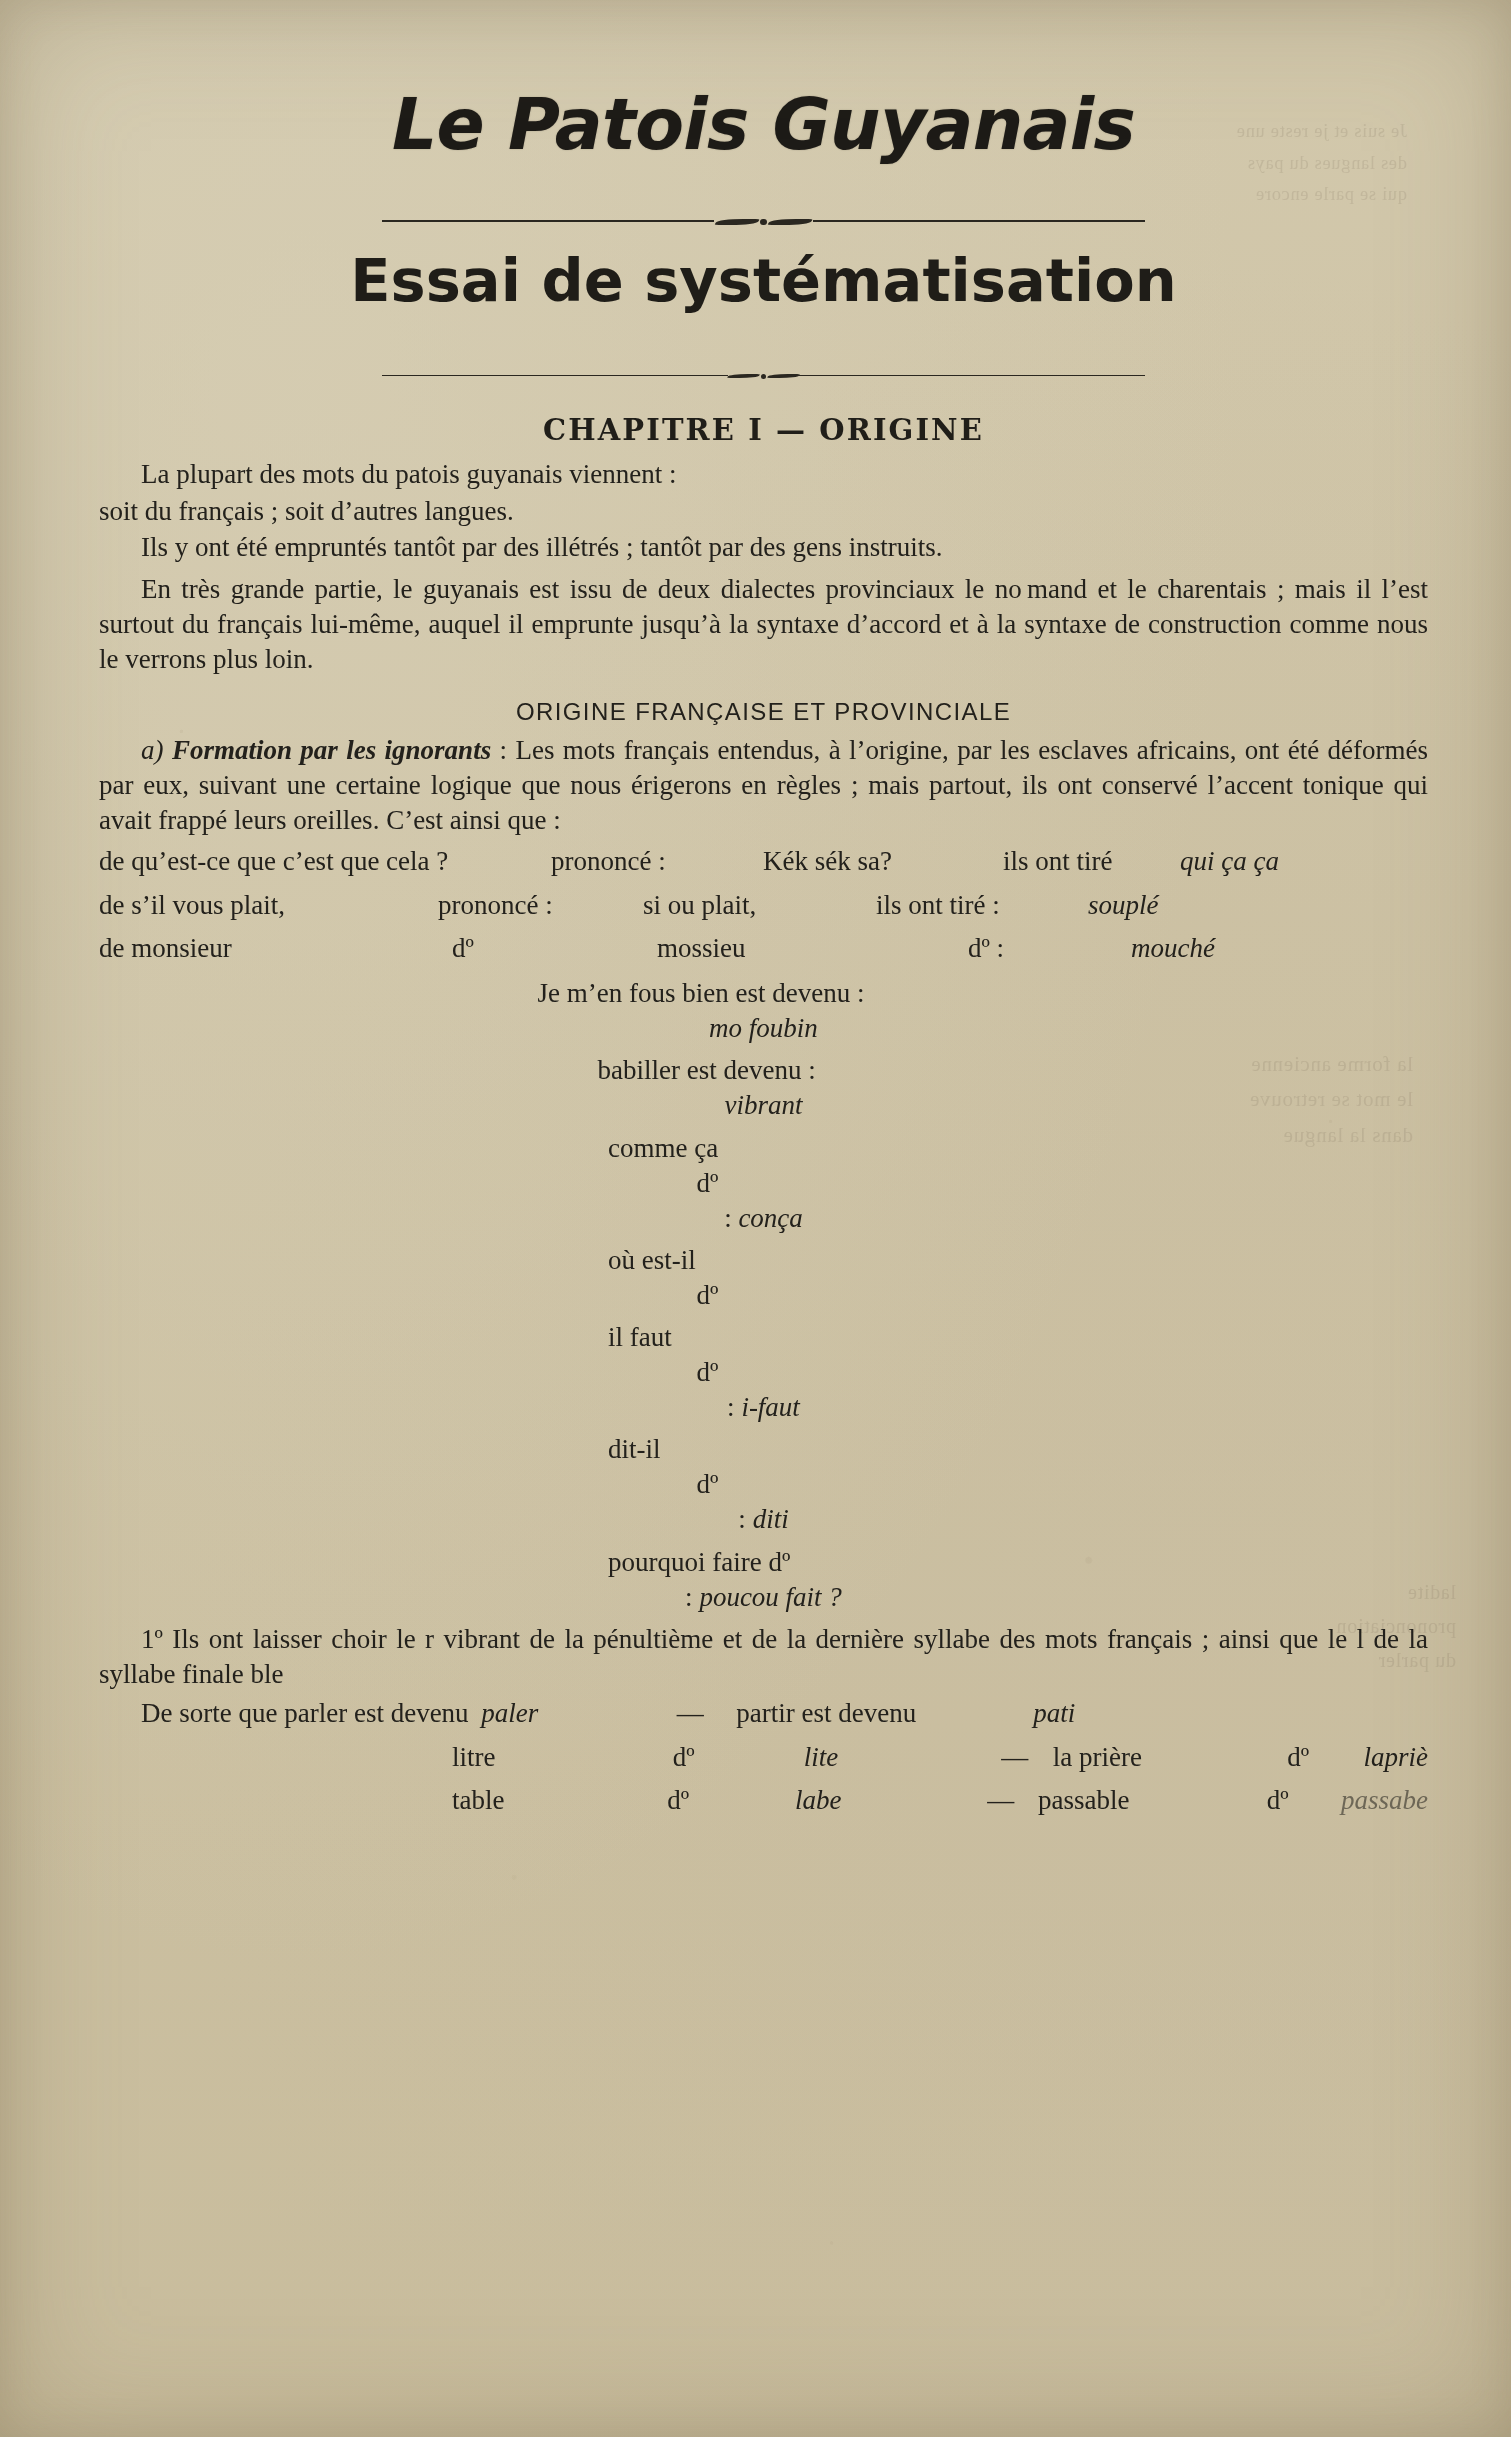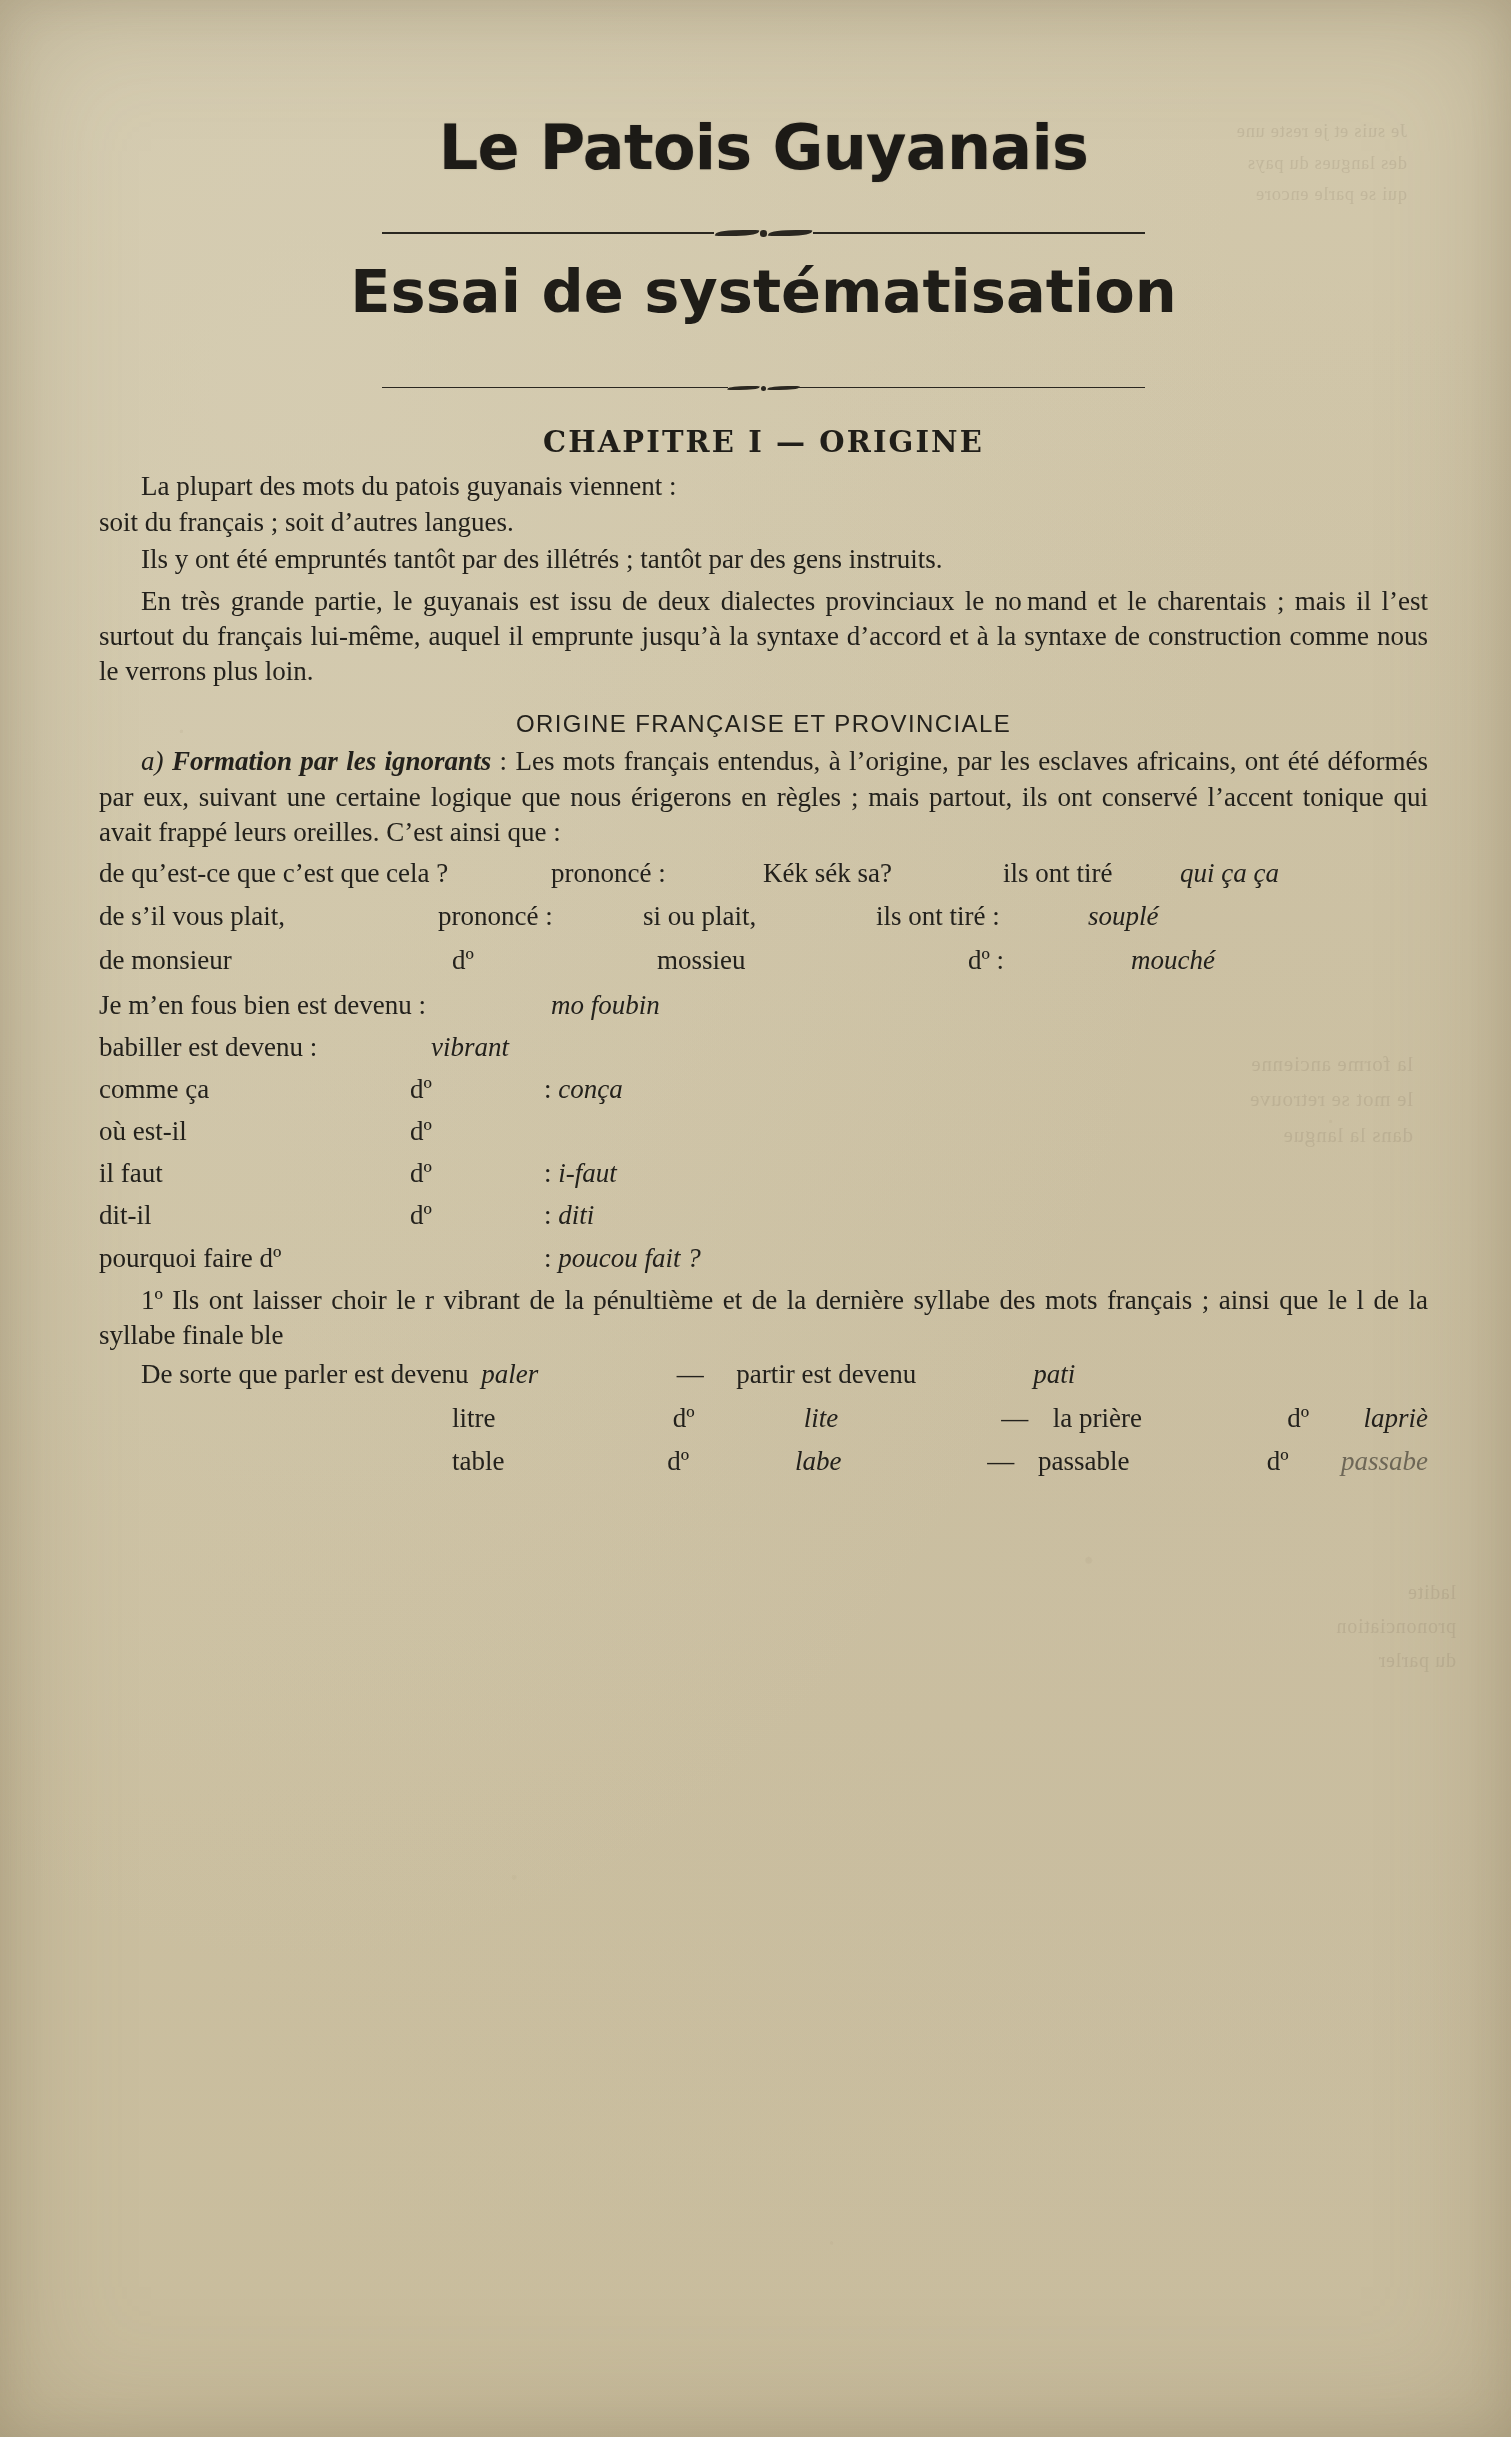--- a/index.html
+++ b/index.html
@@ -55,26 +55,27 @@
     position: absolute;
     left: 99px;
     top: 0;
     width: 1329px;
   }
 
   .title {
     text-align: center;
     font-family: "DejaVu Sans", sans-serif;
     font-weight: bold;
-    font-size: 62px;
+    font-size: 71px;
     letter-spacing: -0.7px;
     color: #1d1b17;
-    margin-top: 116px;
+    margin-top: 89px;
     line-height: 1.02;
     text-shadow: 0 0 1.4px rgba(40,35,25,0.35);
+    font-style: italic;
   }
 
   .rule {
     position: relative;
     height: 24px;
     margin: 18.4px auto 0;
     width: 763px;
   }
   .rule::before, .rule::after {
     content: "";
@@ -163,20 +164,21 @@
     line-height: 1.25;
   }
 
   .tbl {
     margin-top: 5.7px;
   }
   .trow {
     display: flex;
     align-items: center;
     margin-bottom: 7px;
+    flex-direction: column;
   }
   .trow .a { width: 311px; }
   .trow .b { width: 134px; }
   .trow .c { flex: 1; }
 
   .endtbl { margin-top: 4.2px; }
   .erow {
     display: flex;
     align-items: baseline;
     margin-bottom: 8.5px;

